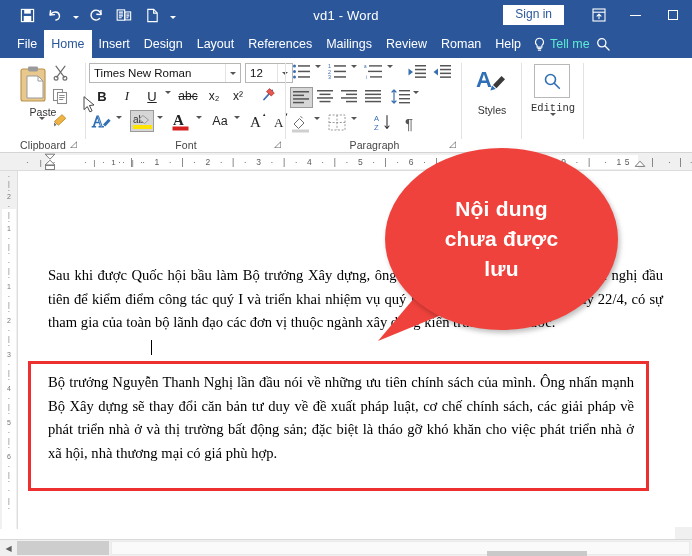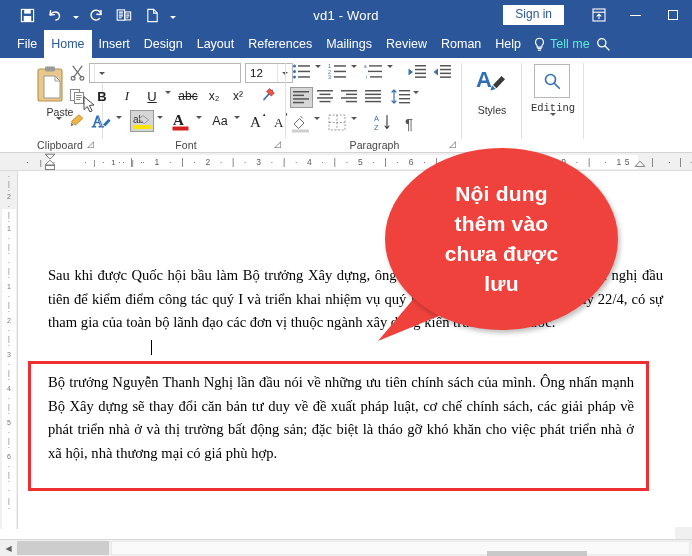--- a/index.html
+++ b/index.html
@@ -301,21 +301,21 @@
     <div class="mag-right">
       <svg width="14" height="14" viewBox="0 0 14 14" fill="none" stroke="#fff" stroke-width="1.3">
         <circle cx="5.8" cy="5.8" r="4.1"></circle>
           <path d="M9 9l4 4" stroke-linecap="round"></path>
       </svg>
     </div>
   </div>
 
   <div class="ribbon">
 
-    <div class="grp" style="left:0; width:86px;margin-left:17px;">
+    <div class="grp" style="left:0; width:86px;">
       <div class="ricon" style="left:14px; top:6px;">
         <svg width="40" height="44" viewBox="0 0 40 44">
           <rect x="7" y="5" width="24" height="32" rx="2" fill="#e8c88c" stroke="#b9914a" stroke-width="1.1"></rect>
           <rect x="14" y="2.5" width="10" height="5" rx="1.4" fill="#9a9a9a"></rect>
           <path d="M13 12h11l5 5v17H13z" fill="#ffffff" stroke="#9a9a9a" stroke-width="1"></path>
           <path d="M24 12v5h5" fill="none" stroke="#9a9a9a" stroke-width="1"></path>
         </svg>
       </div>
       <div class="lbl" style="position:absolute; left:0; top:48px; width:86px;">Paste</div>
       <div class="ricon" style="left:39px; top:62px;"><span class="cd"></span></div>
@@ -348,20 +348,21 @@
 
     <div class="grp" style="left:86px; width:200px;">
 
       <div class="ricon" style="left:-3px; top:38px;">
         <svg width="13" height="18" viewBox="0 0 13 18">
           <path d="M1 0.7l10 8.3-4.6.5 2.7 5.3-2.2 1.1-2.6-5.3L1 13.6z" fill="#fff" stroke="#333" stroke-width=".9"></path>
         </svg>
       </div>
 
       <div class="combo" style="left:3px; top:5px; width:152px; height:20px;">
+        <span class="cv">Times New Roman</span>
         <span class="carrow">
             <span class="cd"></span>
           </span>
       </div>
       <div class="combo" style="left:159px; top:5px; width:48px; height:20px;">
         <span class="cv">12</span>
         <span class="carrow">
             <span class="cd"></span>
           </span>
       </div>
@@ -656,21 +657,20 @@
     </div>
   </div>
 
   <div>
     <svg style="position:absolute; left:372px; top:145px;" width="265" height="200" viewBox="0 0 265 200">
       <path d="M70 120 L118 150 L6 196 Z" fill="#f0423c"></path>
     </svg>
     <div class="bubble" style="left:385px; top:148px; width:233px; height:182px;">
       <div class="bubble-txt">
         <div>Nội dung</div>
-        <div>thêm vào</div>
         <div>chưa được</div>
         <div>lưu</div>
       </div>
     </div>
   </div>
 
   <div class="vs-bottom"></div>
 
   <div class="hscroll">
     <div class="hs-arrow">◀</div>

